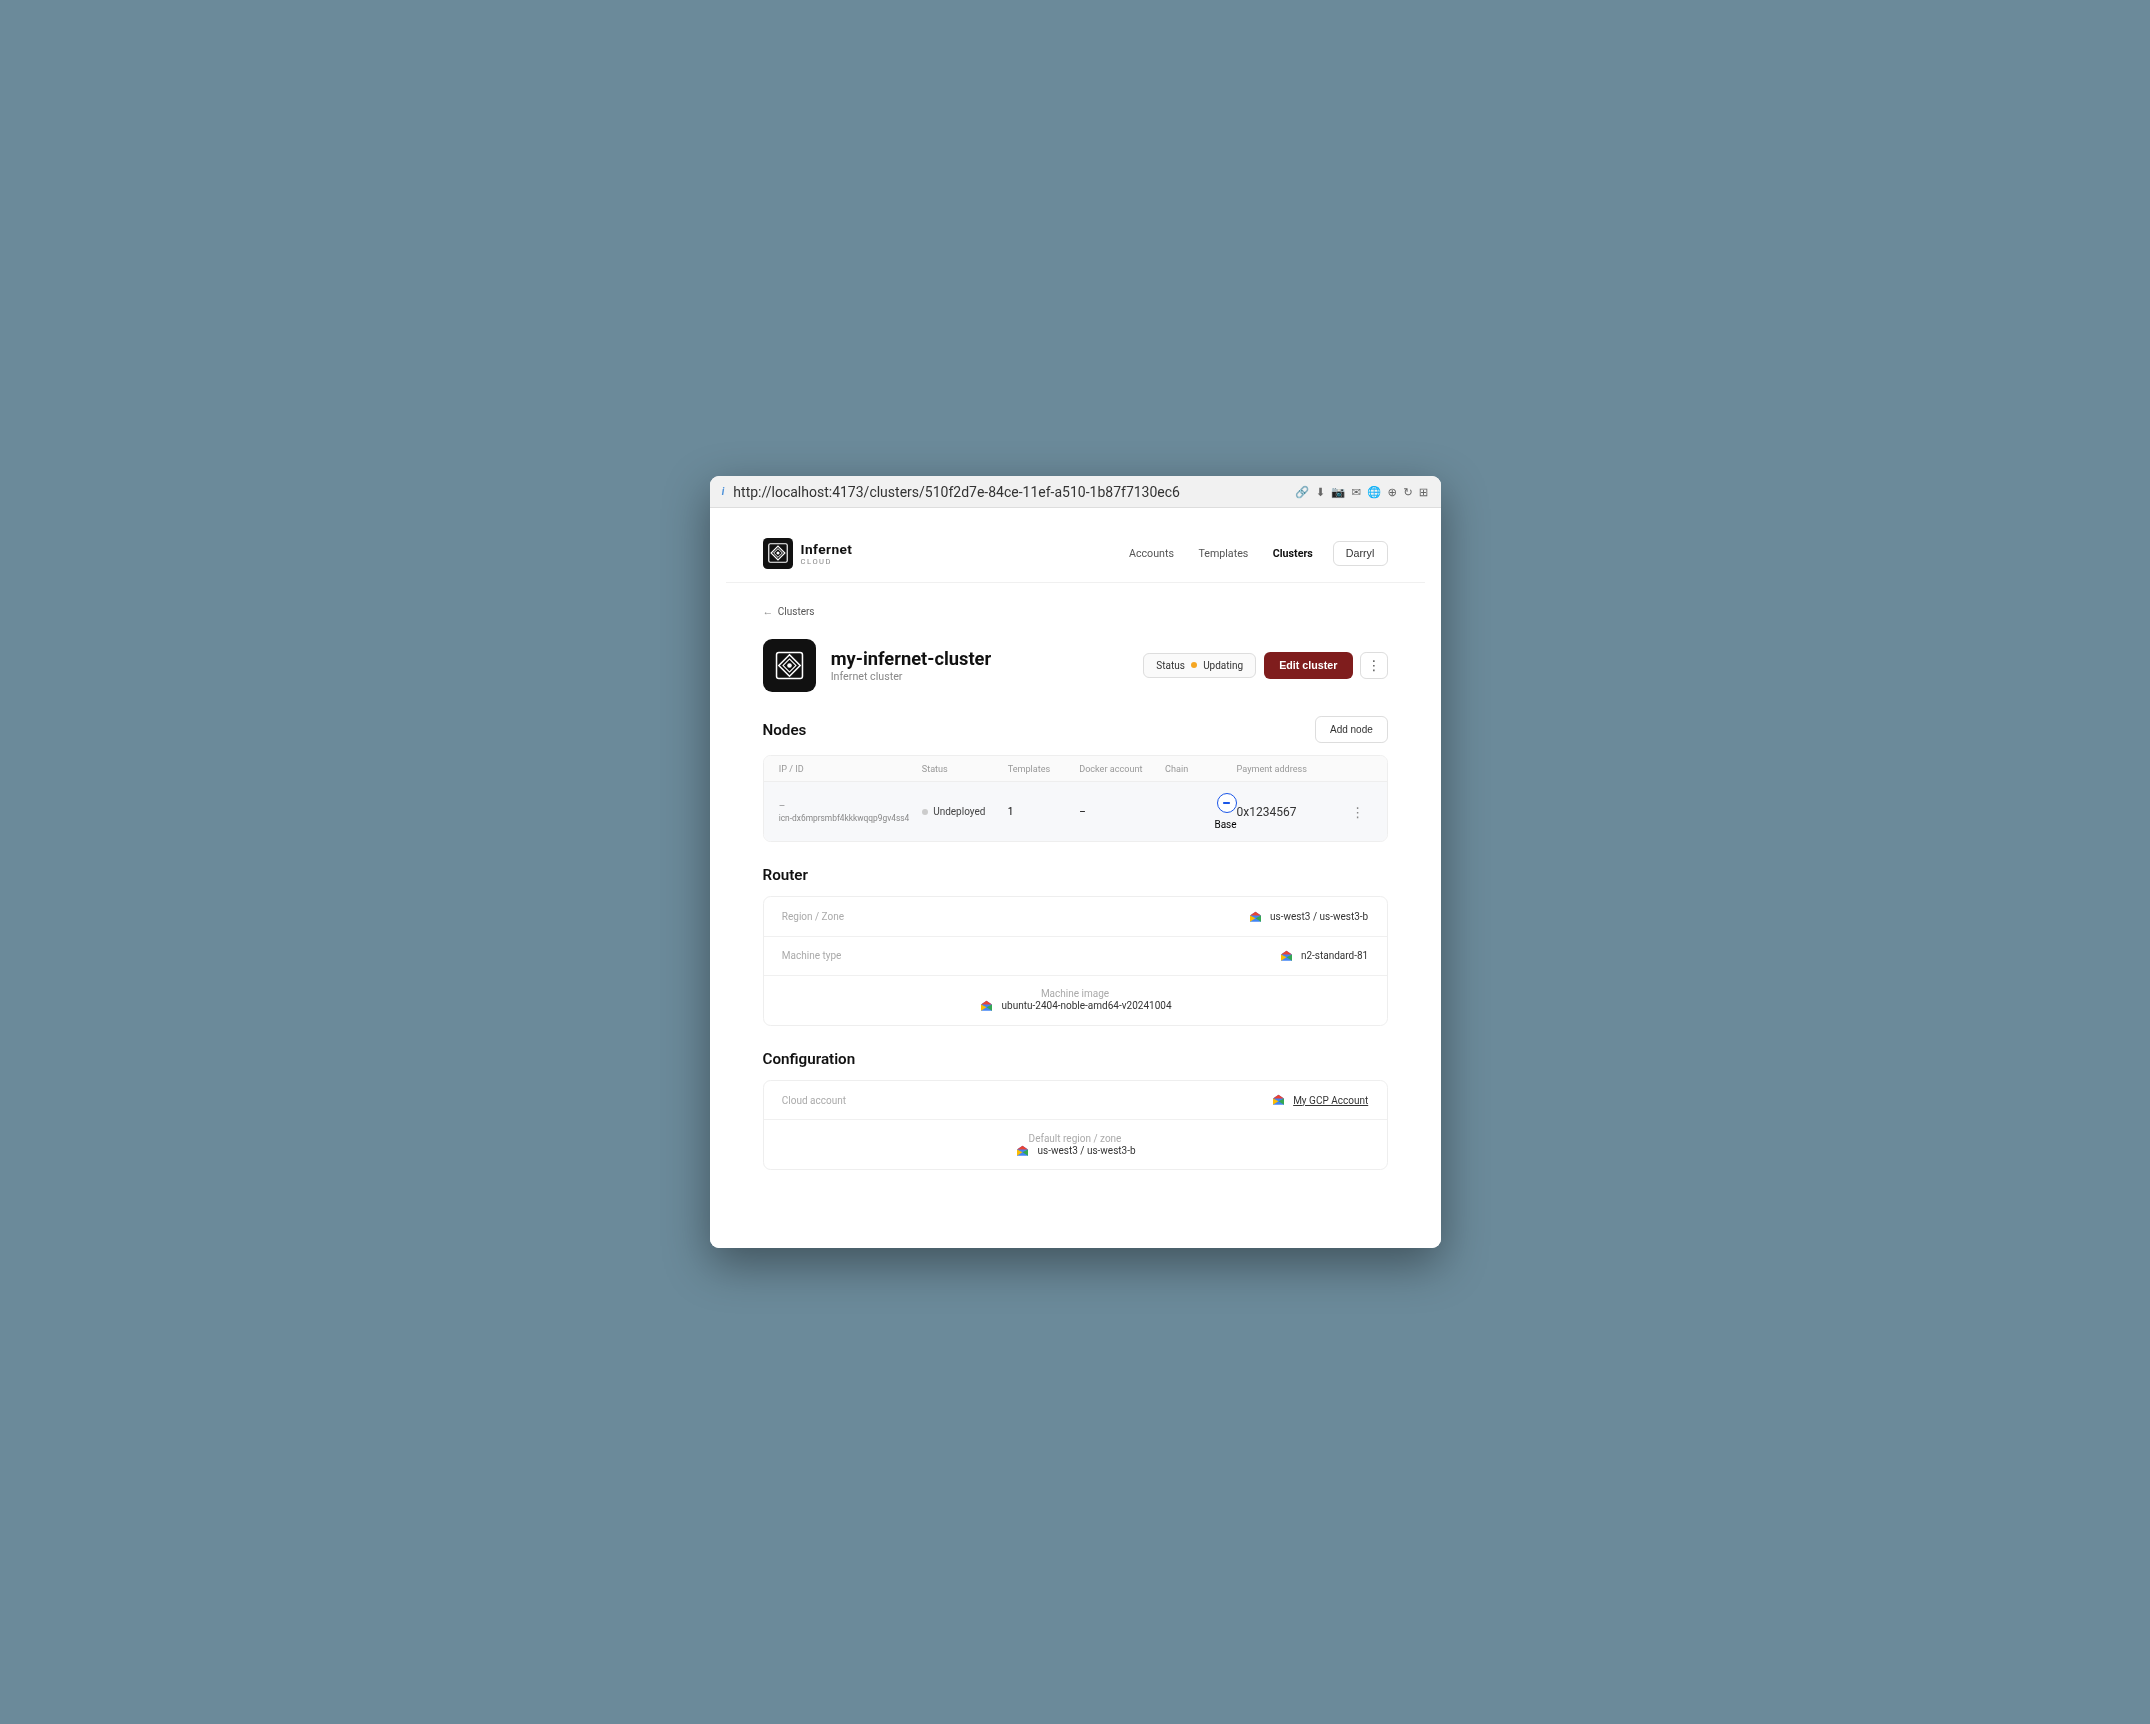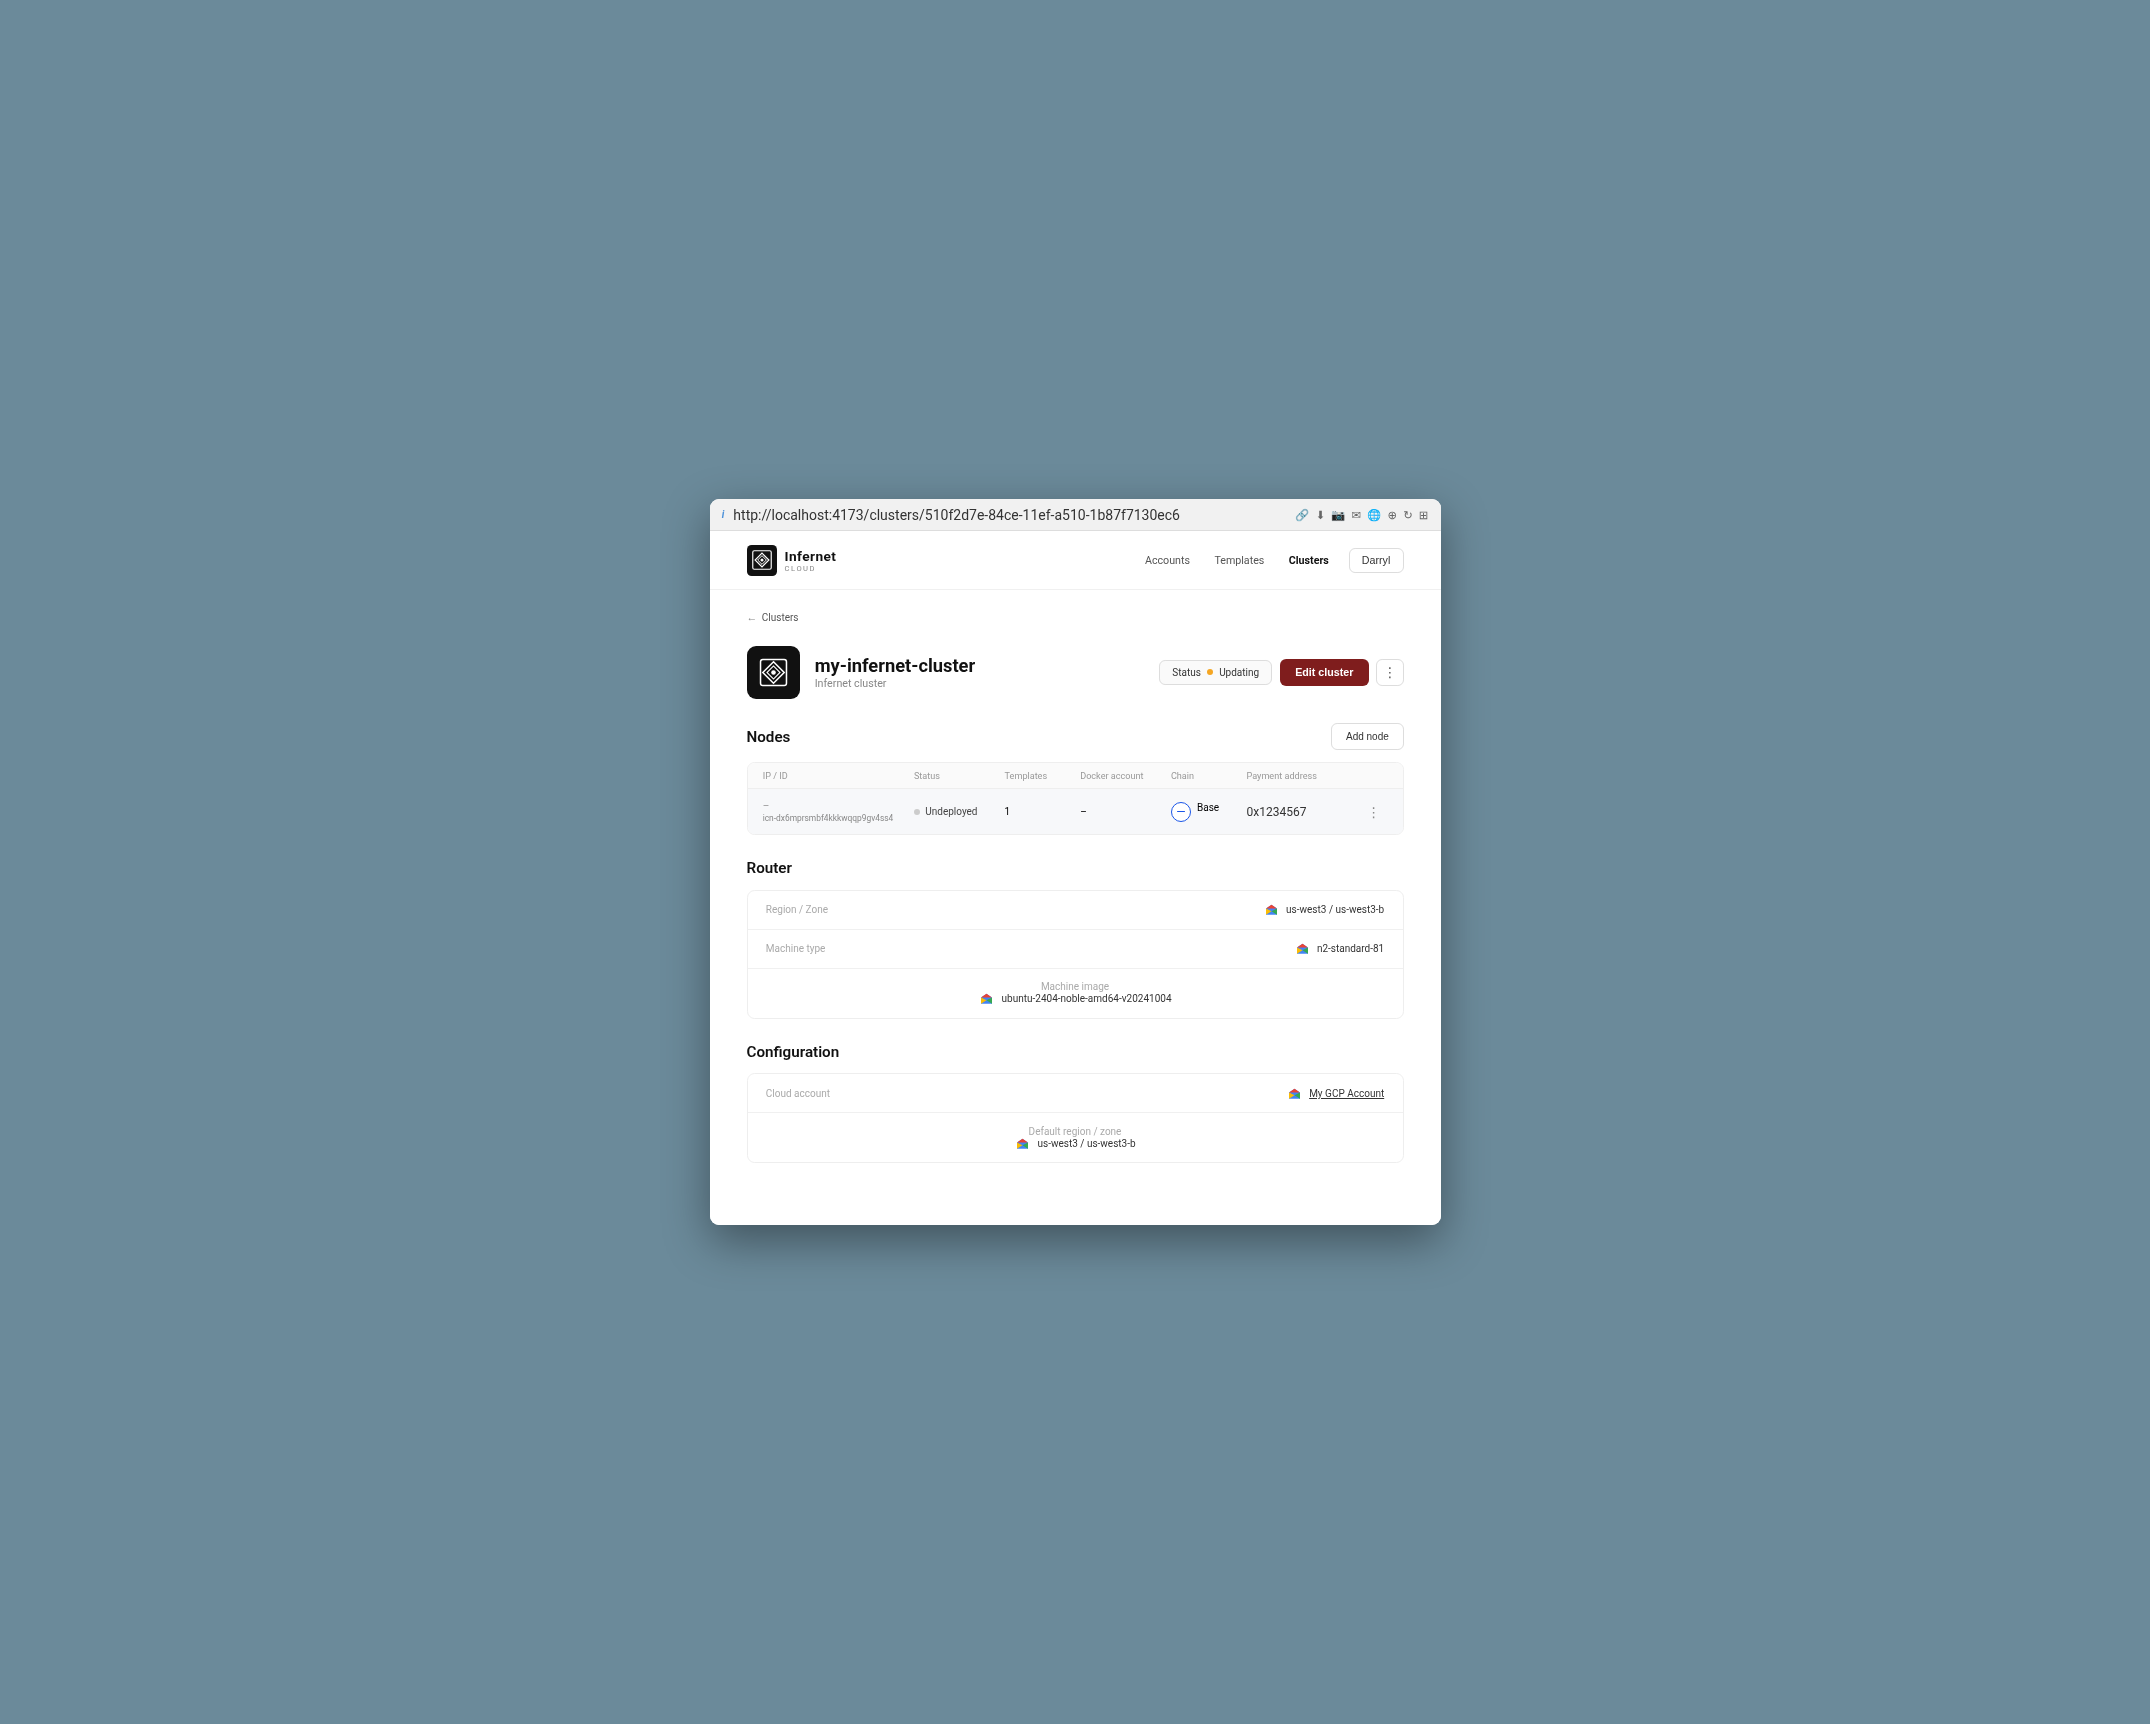--- a/index.html
+++ b/index.html
@@ -44,21 +44,21 @@
       gap: 6.1px;
       align-items: center;
     }
     .browser-action-icon {
       color: #666;
       font-size: 11.4px;
       cursor: pointer;
     }
     .page-content {
       background: #fff;
-      padding: 0;
+      padding: 16px;
     }
     
     .nav {
       display: flex;
       align-items: center;
       padding: 13.7px 37px;
       border-bottom: 0.8px solid #f0f0f0;
     }
     .logo {
       display: flex;
@@ -217,21 +217,21 @@
     .ip-id { display: flex; flex-direction: column; gap: 2.3px; }
     .ip-dash { color: #999; font-size: 10px; }
     .node-id { font-size: 8.4px; color: #888; }
     .status-cell { display: flex; align-items: center; gap: 5.3px; color: #444; }
     .undeployed-dot {
       width: 6.1px;
       height: 6.1px;
       border-radius: 50%;
       background: #ccc;
     }
-    .chain-cell { display: flex; align-items: flex-start; gap: 6.1px; }
+    .chain-cell { display: flex; align-items: flex-end; gap: 6.1px; flex-direction: column; }
     .base-circle {
       width: 20px;
       height: 20px;
       border-radius: 50%;
       border: 1.5px solid #1a56e8;
       display: flex;
       align-items: center;
       justify-content: center;
       background: #fff;
     }

